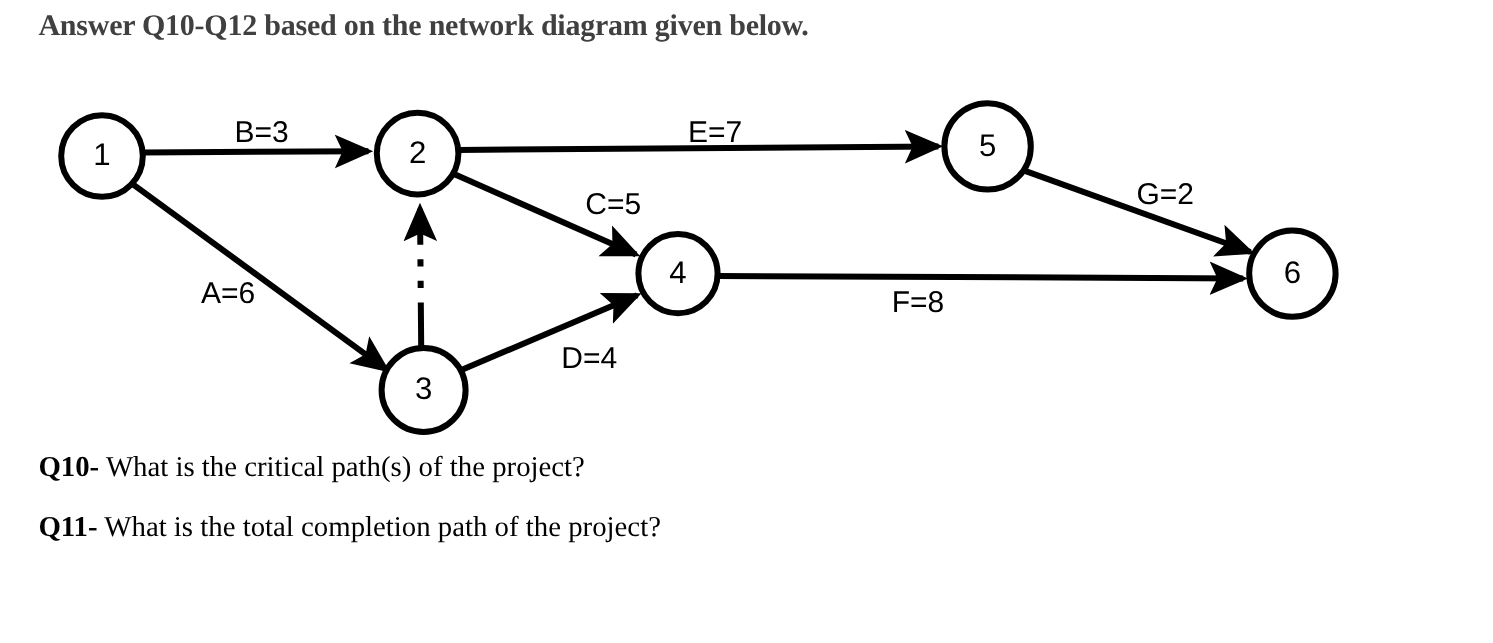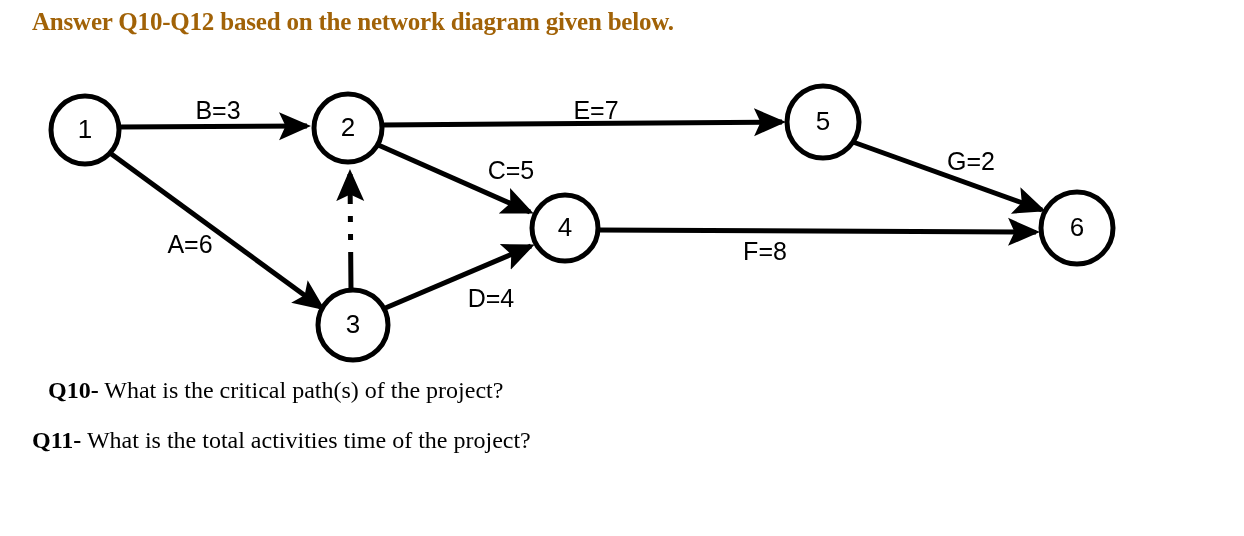--- a/index.html
+++ b/index.html
@@ -15,21 +15,21 @@
     overflow: hidden;
     font-family: "Liberation Serif", serif;
   }
   .prompt-title {
     position: absolute;
     left: 32px;
     top: 8px;
     font-family: "Liberation Serif", serif;
     font-size: 25px;
     font-weight: bold;
-    color: #a16207;
+    color: #404040;
     white-space: nowrap;
     letter-spacing: -0.2px;
   }
   #diagram-svg {
     position: absolute;
     left: 0;
     top: 60px;
     width: 1244px;
     height: 310px;
   }
@@ -71,21 +71,21 @@
     font-size: 24px;
     color: #000000;
     white-space: nowrap;
   }
   .question-row .q-id {
     font-weight: bold;
   }
   .question-row .q-text {
     font-weight: normal;
   }
-  #question-q10 { top: 377px; margin-left: 16px; }
+  #question-q10 { top: 377px; }
   #question-q11 { top: 427px; }
   #question-q12 { top: 476px; }
 </style>
 </head>
 <body>
 
 <div id="page">
 
   <div class="prompt-title">Answer Q10-Q12 based on the network diagram given below.</div>
 
@@ -164,17 +164,17 @@
       <circle class="node-circle" cx="1077" cy="168" r="36"></circle>
       <text class="node-text" x="1077" y="169">6</text>
     </g>
   </svg>
 
   <div class="question-row" id="question-q10">
     <span class="q-id">Q10-</span><span class="q-text"> What is the critical path(s) of the project?</span>
   </div>
 
   <div class="question-row" id="question-q11">
-    <span class="q-id">Q11-</span><span class="q-text"> What is the total activities time of the project?</span>
+    <span class="q-id">Q11-</span><span class="q-text"> What is the total completion path of the project?</span>
   </div>
 
 
 </div>
 
 </body></html>

